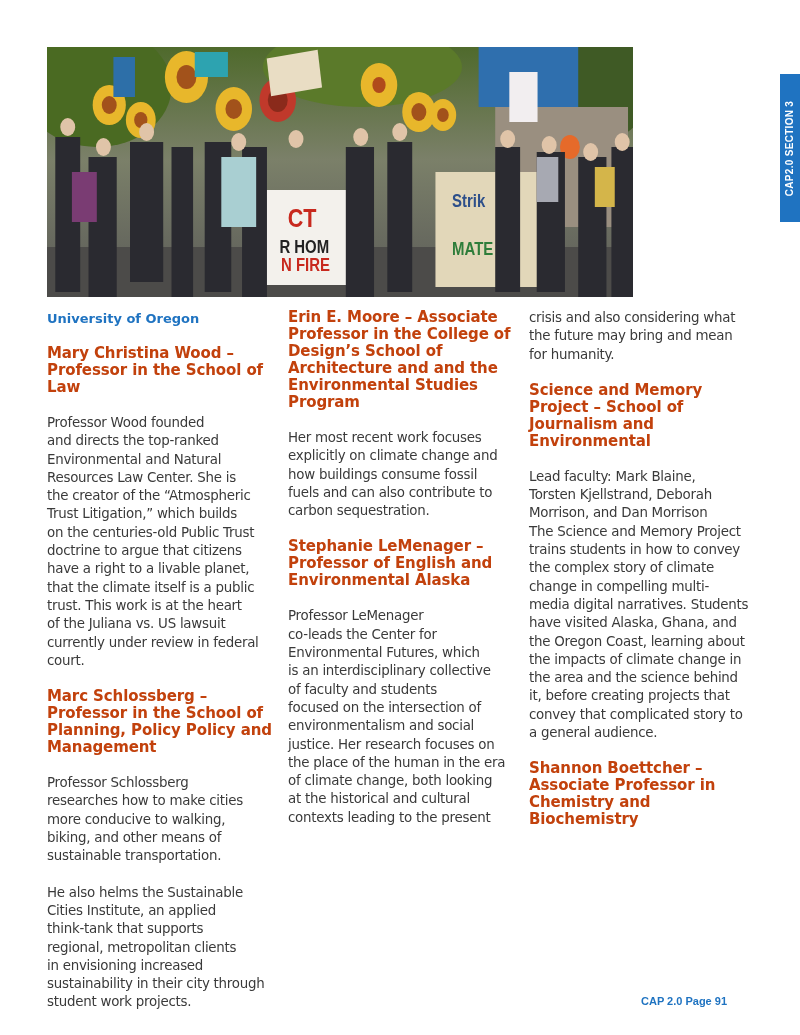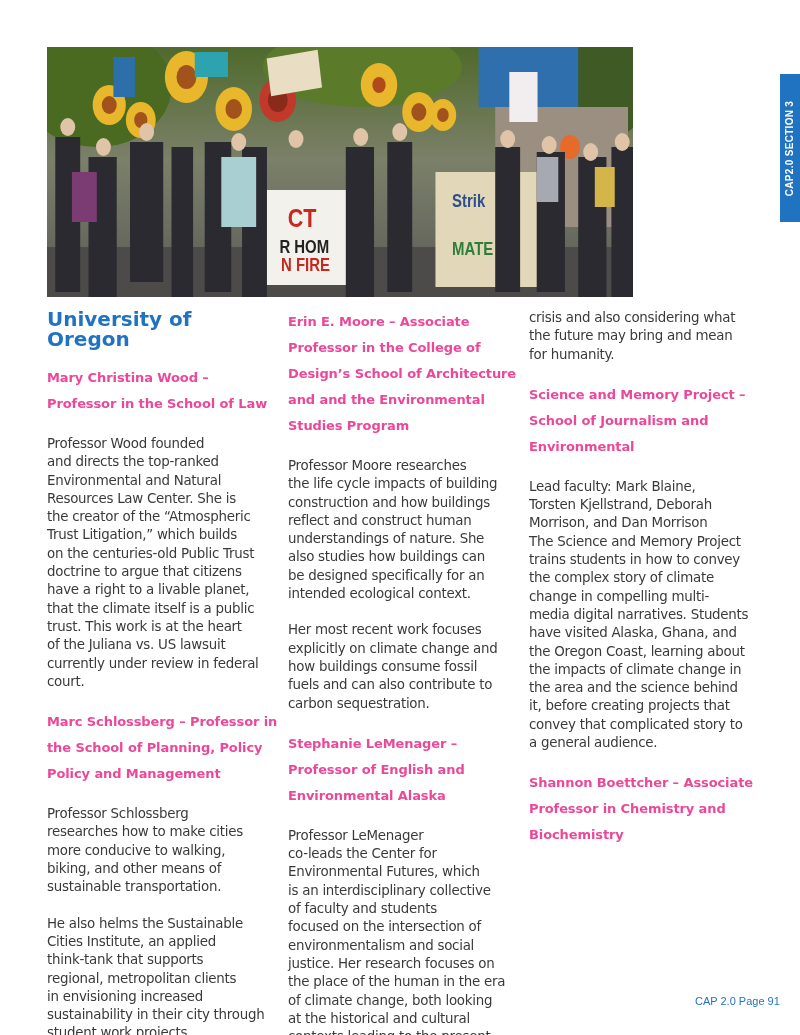--- a/index.html
+++ b/index.html
@@ -20,34 +20,34 @@
       background: #6b7254;
     }
     .photo svg { display: block; width: 100%; height: 100%; }
 
     .col { position: absolute; top: 309px; width: 232px; }
     .col-1 { left: 47px; }
     .col-2 { left: 288px; }
     .col-3 { left: 529px; width: 232px; }
 
     .uni-title {
-      color: #1f73c1; font-weight: bold; font-size: 20px; line-height: 20px; margin-bottom: 16px;
+      color: #1f73c1; font-weight: bold; font-size: 13px; line-height: 20px; margin-bottom: 16px;
     }
     .subhead {
-      color: #ec4899; font-weight: bold; font-size: 13px; line-height: 26px; margin-bottom: 18px;
+      color: #c2410c; font-weight: bold; font-size: 15px; line-height: 17px; margin-bottom: 18px;
       letter-spacing: -0.1px;
     }
     .body-text {
       color: #3a3a3a; font-size: 13.4px; line-height: 18.3px; margin-bottom: 18px; letter-spacing: -0.25px;
       white-space: pre-line;
     }
 
     .footer {
-      position: absolute; left: 695px; top: 995px;
-      color: #1f73c1; font-family: "Liberation Sans", sans-serif; font-weight: normal; font-size: 11px;
+      position: absolute; left: 641px; top: 995px;
+      color: #1f73c1; font-family: "Liberation Sans", sans-serif; font-weight: bold; font-size: 11px;
     }
   </style>
 </head>
 <body>
 
 <div class="side-tab">
   <span class="side-tab-label">CAP2.0  SECTION 3</span>
 </div>
 
 <div class="photo">
@@ -166,28 +166,20 @@
 Cities Institute, an applied
 think-tank that supports
 regional, metropolitan clients
 in envisioning increased
 sustainability in their city through
 student work projects.</div>
 </div>
 
 <div class="col col-2">
   <div class="subhead">Erin E.  Moore – Associate Professor in the College of Design’s School of Architecture and and the Environmental Studies Program</div>
-  <div class="body-text">Professor Moore researches
-the life cycle impacts of building
-construction and how buildings
-reflect and construct human
-understandings of nature. She
-also studies how buildings can
-be designed specifically for an
-intended ecological context.</div>
   <div class="body-text">Her most recent work focuses
 explicitly on climate change and
 how buildings consume fossil
 fuels and can also contribute to
 carbon sequestration.</div>
 
   <div class="subhead">Stephanie LeMenager – Professor of English and Environmental Alaska</div>
   <div class="body-text">Professor LeMenager
 co-leads the Center for
 Environmental Futures, which

